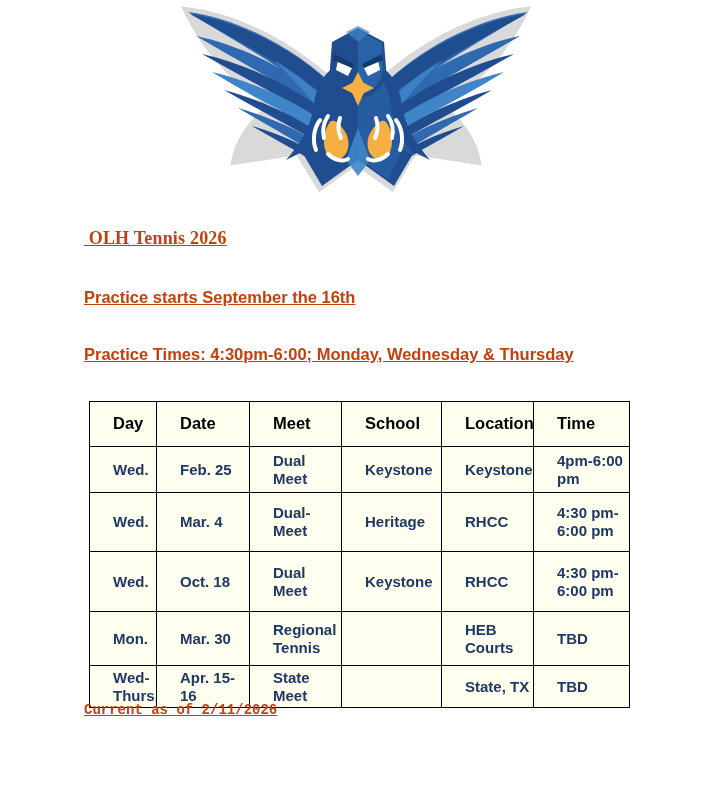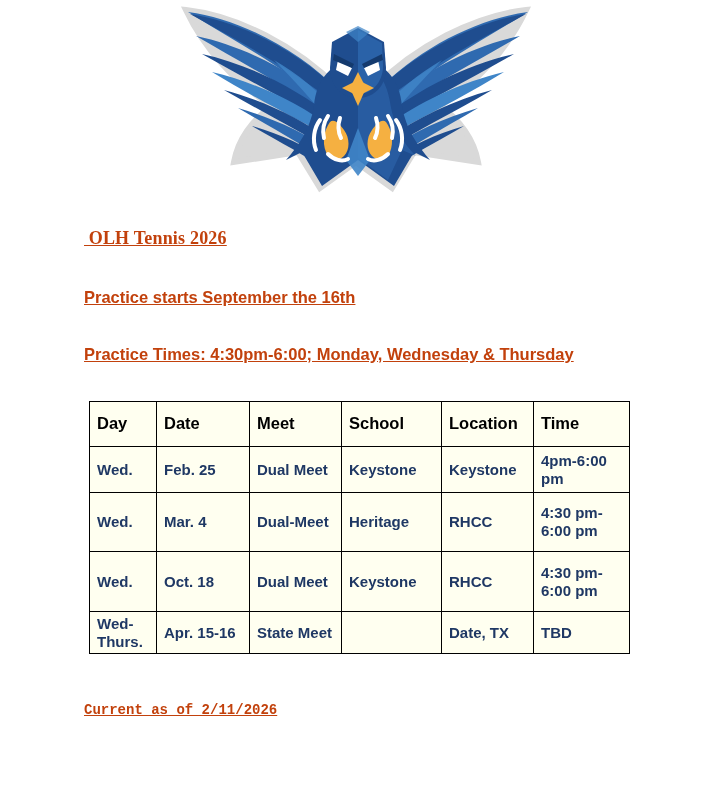--- a/index.html
+++ b/index.html
@@ -78,21 +78,21 @@
     left: 89px;
     top: 401px;
     width: 540px;
     border-collapse: collapse;
     table-layout: fixed;
     background: #fffff0;
   }
   #schedule-table td, #schedule-table th {
     border: 1.6px solid #000000;
     background: #fffff0;
-    padding: 3px 0 3px 7px;
+    padding: 3px 0 3px 23px;
     vertical-align: middle;
     text-align: left;
     font-size: 15px;
     font-weight: bold;
     line-height: 1.18;
     overflow: hidden;
   }
   #schedule-table th {
     color: #000000;
     height: 38px;
@@ -263,24 +263,32 @@
       <td>4:30 pm-6:00 pm</td>
     </tr>
     <tr class="r3">
       <td>Wed.</td>
       <td>Oct. 18</td>
       <td>Dual Meet</td>
       <td>Keystone</td>
       <td>RHCC</td>
       <td>4:30 pm-6:00 pm</td>
     </tr>
+    <tr class="r4">
+      <td>Mon.</td>
+      <td>Mar. 30</td>
+      <td>Regional Tennis</td>
+      <td></td>
+      <td>HEB Courts</td>
+      <td>TBD</td>
+    </tr>
     <tr class="r5">
       <td>Wed-Thurs.</td>
       <td>Apr. 15-16</td>
       <td>State Meet</td>
       <td></td>
-      <td>Date, TX</td>
+      <td>State, TX</td>
       <td>TBD</td>
     </tr>
   </tbody>
 </table>
 
 <div class="doc-line" id="current-as-of-line">Current as of 2/11/2026</div>
 
 </body></html>

